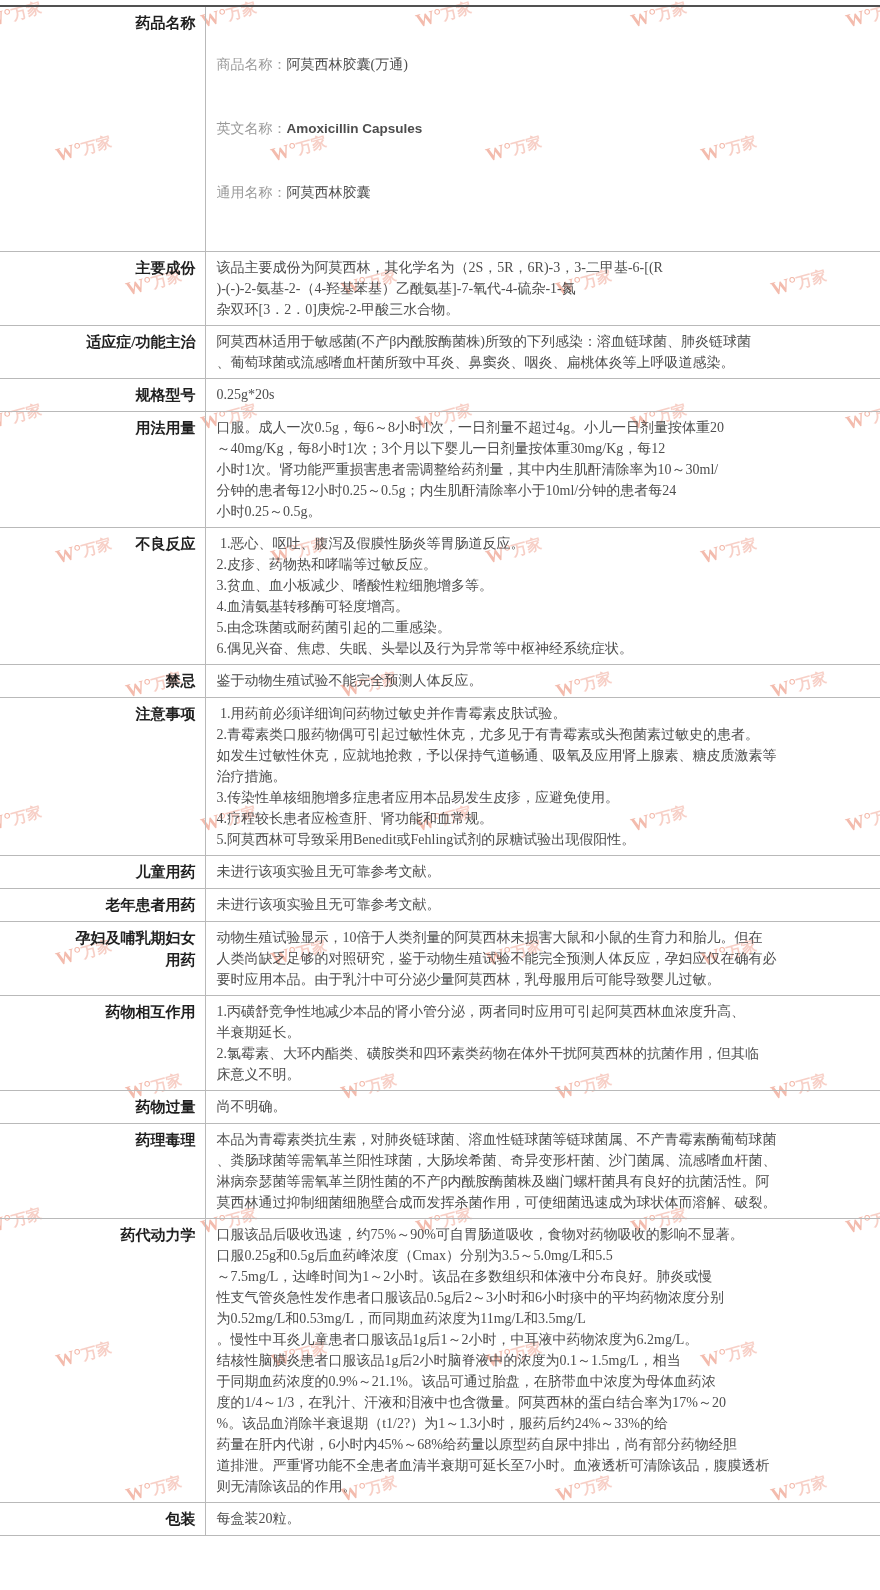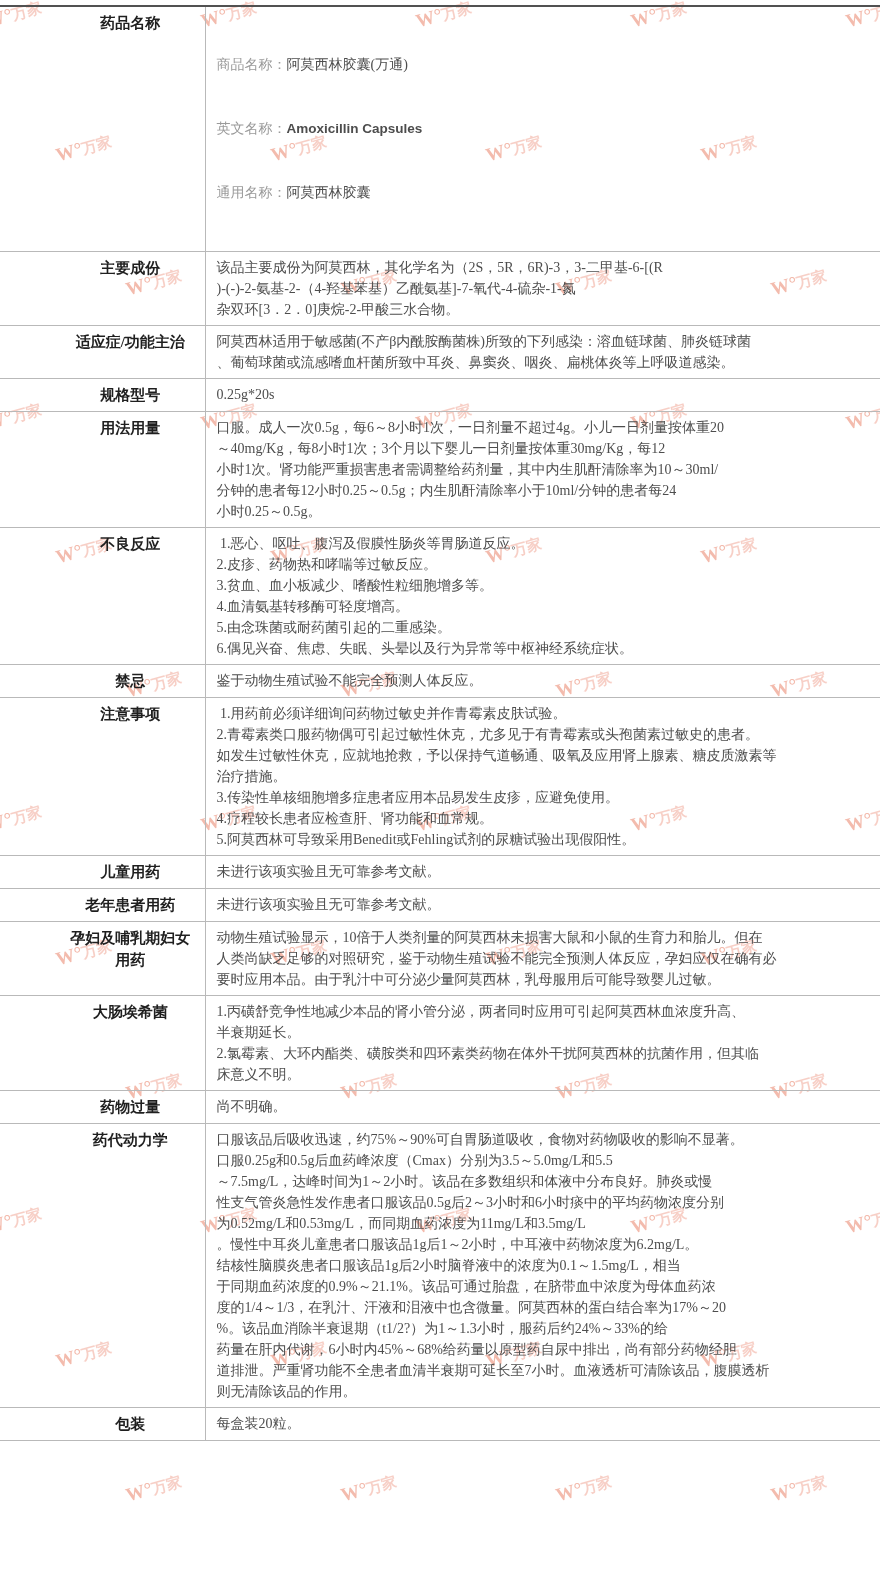--- a/index.html
+++ b/index.html
@@ -17,21 +17,21 @@
   .wm .wm-rest{font-size:15px;color:rgba(233,130,105,0.38);}
   
   #drug-table{
     position:relative;z-index:1;width:880px;border-collapse:collapse;
     margin-top:5px;table-layout:fixed;
   }
   #drug-table{border-top:2px solid #515151;}
   #drug-table tr{border-bottom:1px solid #b9b9b9;}
   #drug-table th{
     width:205px;box-sizing:border-box;padding:5px 9px 5px 65px;
-    vertical-align:top;
+    text-align:right;vertical-align:top;
     font-size:15px;font-weight:bold;color:#1f1f1f;line-height:22px;
     border-right:1px solid #b9b9b9;
   }
   #drug-table td{
     box-sizing:border-box;padding:5px 11px;vertical-align:top;
     font-size:14px;color:#4d4d4d;line-height:21px;
     white-space:pre-wrap;word-break:break-all;
   }
   .subline{line-height:22px;white-space:nowrap;}
   .subline .prefix{color:#9a9a9a;}
@@ -160,29 +160,36 @@
     <th>老年患者用药</th>
     <td>未进行该项实验且无可靠参考文献。</td>
   </tr>
       <tr>
     <th>孕妇及哺乳期妇女用药</th>
     <td>动物生殖试验显示，10倍于人类剂量的阿莫西林未损害大鼠和小鼠的生育力和胎儿。但在
 人类尚缺乏足够的对照研究，鉴于动物生殖试验不能完全预测人体反应，孕妇应仅在确有必
 要时应用本品。由于乳汁中可分泌少量阿莫西林，乳母服用后可能导致婴儿过敏。</td>
   </tr>
       <tr>
-    <th>大肠埃希菌</th>
+    <th>药物相互作用</th>
     <td>1.丙磺舒竞争性地减少本品的肾小管分泌，两者同时应用可引起阿莫西林血浓度升高、
 半衰期延长。
 2.氯霉素、大环内酯类、磺胺类和四环素类药物在体外干扰阿莫西林的抗菌作用，但其临
 床意义不明。</td>
   </tr>
       <tr>
     <th>药物过量</th>
     <td>尚不明确。</td>
+  </tr>
+      <tr>
+    <th>药理毒理</th>
+    <td>本品为青霉素类抗生素，对肺炎链球菌、溶血性链球菌等链球菌属、不产青霉素酶葡萄球菌
+、粪肠球菌等需氧革兰阳性球菌，大肠埃希菌、奇异变形杆菌、沙门菌属、流感嗜血杆菌、
+淋病奈瑟菌等需氧革兰阴性菌的不产β内酰胺酶菌株及幽门螺杆菌具有良好的抗菌活性。阿
+莫西林通过抑制细菌细胞壁合成而发挥杀菌作用，可使细菌迅速成为球状体而溶解、破裂。</td>
   </tr>
       <tr>
     <th>药代动力学</th>
     <td>口服该品后吸收迅速，约75%～90%可自胃肠道吸收，食物对药物吸收的影响不显著。
 口服0.25g和0.5g后血药峰浓度（Cmax）分别为3.5～5.0mg/L和5.5
 ～7.5mg/L，达峰时间为1～2小时。该品在多数组织和体液中分布良好。肺炎或慢
 性支气管炎急性发作患者口服该品0.5g后2～3小时和6小时痰中的平均药物浓度分别
 为0.52mg/L和0.53mg/L，而同期血药浓度为11mg/L和3.5mg/L
 。慢性中耳炎儿童患者口服该品1g后1～2小时，中耳液中药物浓度为6.2mg/L。
 结核性脑膜炎患者口服该品1g后2小时脑脊液中的浓度为0.1～1.5mg/L，相当

